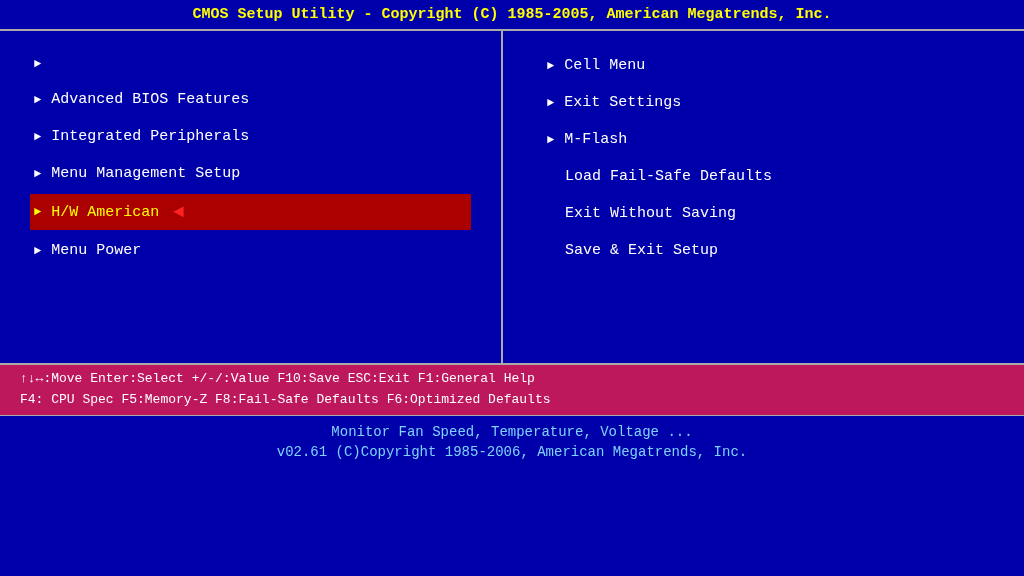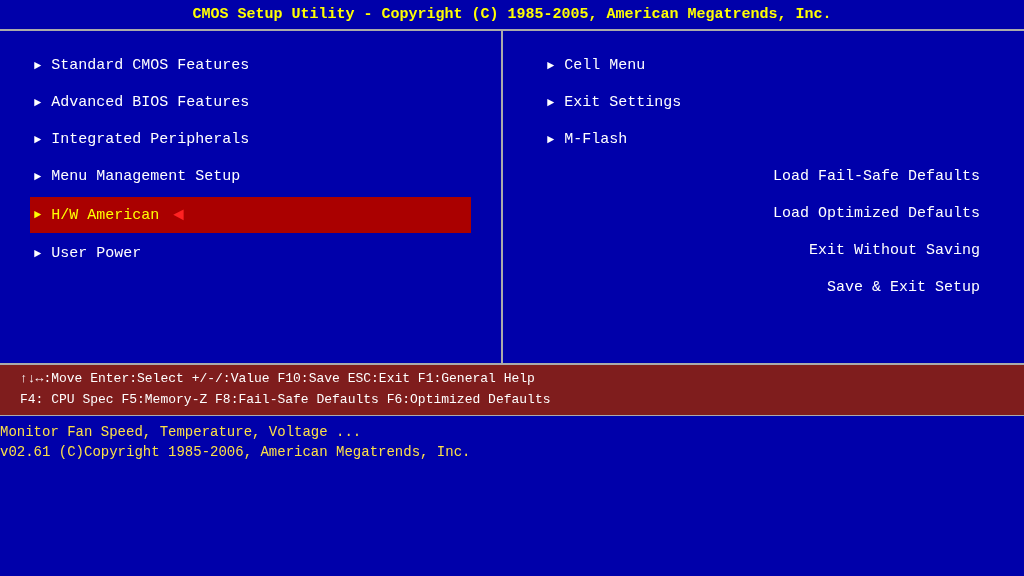--- a/index.html
+++ b/index.html
@@ -82,32 +82,31 @@
       color: #FFFF00;
       padding-left: 4px;
     }
 
     .menu-item.selected .arrow {
       color: #FFFF00;
     }
 
     .menu-item.no-arrow {
       padding-left: 22px;
-      justify-content: flex-end;
     }
 
     .red-arrow {
       color: #FF0000;
       font-size: 18px;
       margin-left: 4px;
     }
 
     
     .status-bar {
-      background-color: #7f1d1d;
+      background-color: #be185d;
       padding: 4px 20px;
       border-bottom: 1px solid #AAAAAA;
     }
 
     .status-line {
       font-size: 13px;
       color: #FFFFFF;
       line-height: 1.6;
     }
 
@@ -116,83 +115,79 @@
       background-color: #0000AA;
       padding: 8px 0;
       text-align: center;
       display: flex;
       flex-direction: column;
       gap: 4px;
     }
 
     .footer-line {
       font-size: 14px;
-      color: #fde047;
-      text-align: left;
+      color: #7dd3fc;
+      text-align: center;
     }
   </style>
 </head>
 <body>
 
 <div class="screen">
 
   <div class="title-bar">
     <span>CMOS Setup Utility - Copyright (C) 1985-2005, American Megatrends, Inc.</span>
   </div>
 
   <div class="main-content">
 
     <div class="left-column">
 
     <div class="menu-item">
           <span class="arrow">►</span>
-          <span>Standard CMOS Features</span>
         </div>
         <div class="menu-item">
           <span class="arrow">►</span>
           <span>Advanced BIOS Features</span>
         </div>
         <div class="menu-item">
           <span class="arrow">►</span>
           <span>Integrated Peripherals</span>
         </div>
         <div class="menu-item">
           <span class="arrow">►</span>
           <span>Menu Management Setup</span>
         </div>
         <div class="menu-item selected">
           <span class="arrow">►</span>
           <span>H/W American</span>
           <span class="red-arrow" style="color: rgb(255, 34, 34);">◄</span>
         </div>
         <div class="menu-item">
           <span class="arrow">►</span>
-          <span>User Power</span>
+          <span>Menu Power</span>
         </div>
       </div>
 
     <div class="right-column">
 
     <div class="menu-item">
           <span class="arrow">►</span>
           <span>Cell Menu</span>
         </div>
         <div class="menu-item">
           <span class="arrow">►</span>
           <span>Exit Settings</span>
         </div>
         <div class="menu-item">
           <span class="arrow">►</span>
           <span>M-Flash</span>
         </div>
         <div class="menu-item no-arrow">
           <span>Load Fail-Safe Defaults</span>
-        </div>
-        <div class="menu-item no-arrow">
-          <span>Load Optimized Defaults</span>
         </div>
         <div class="menu-item no-arrow">
           <span>Exit Without Saving</span>
         </div>
         <div class="menu-item no-arrow">
           <span>Save &amp; Exit Setup</span>
         </div>
       </div>
 
   </div>

